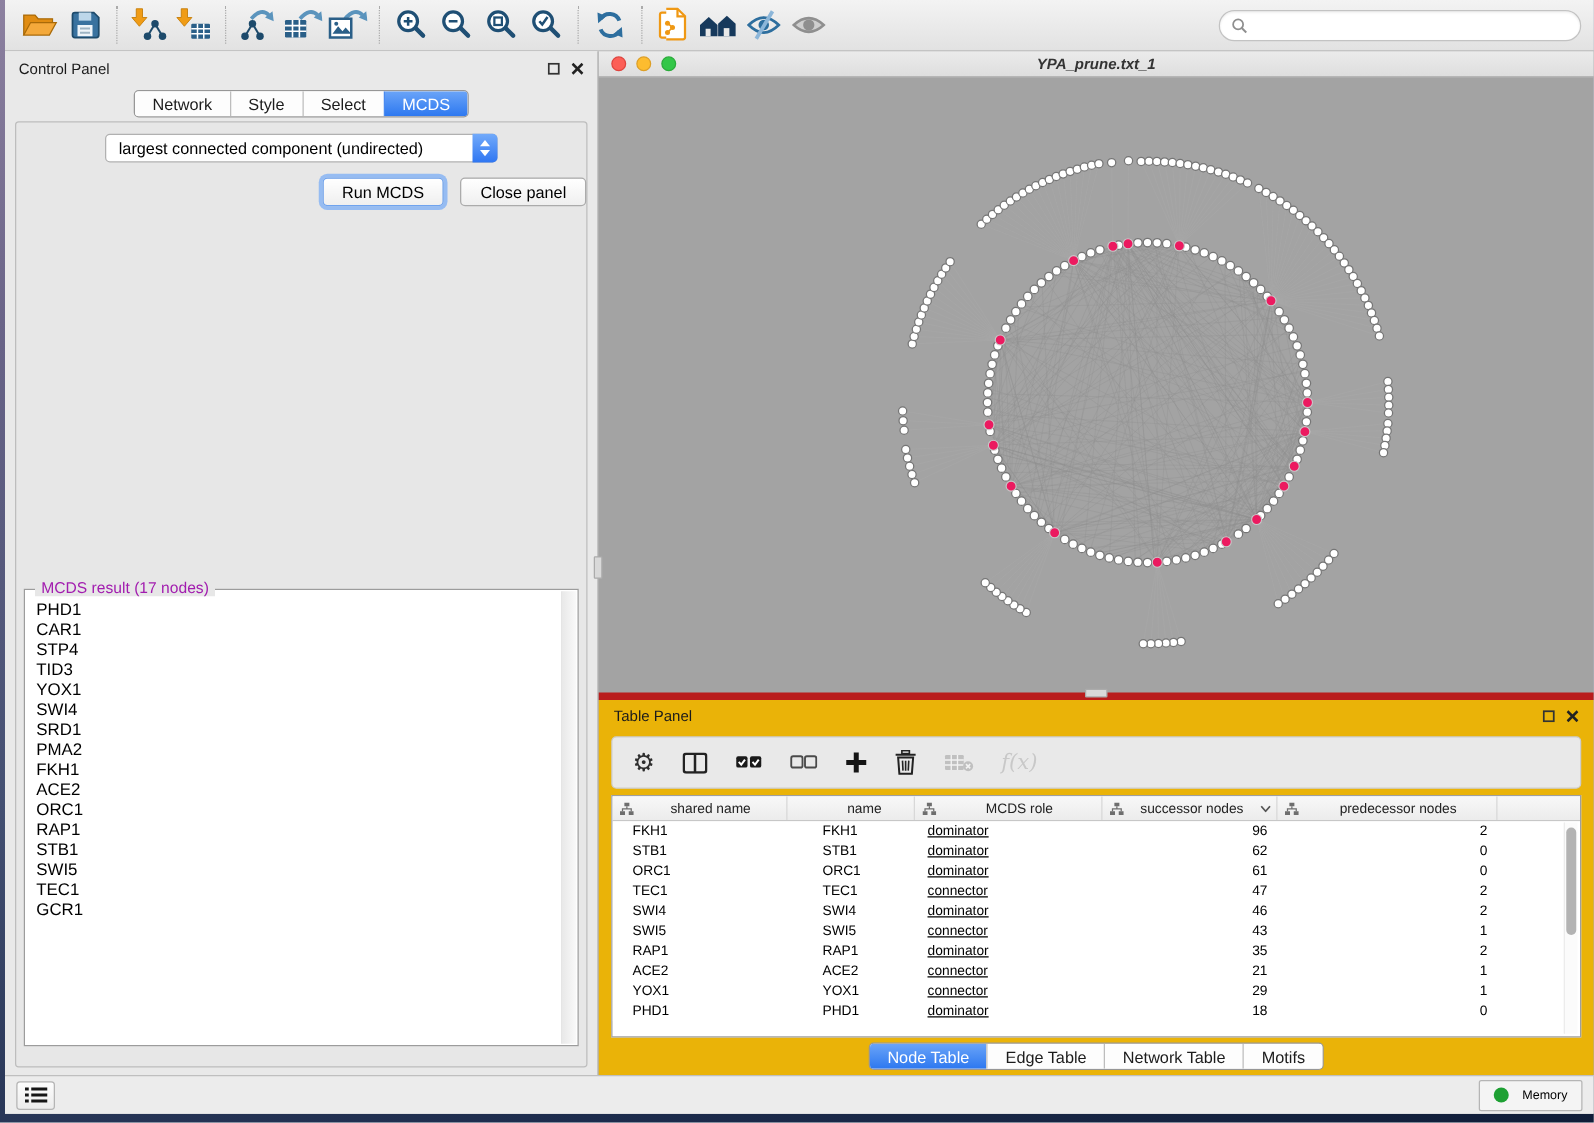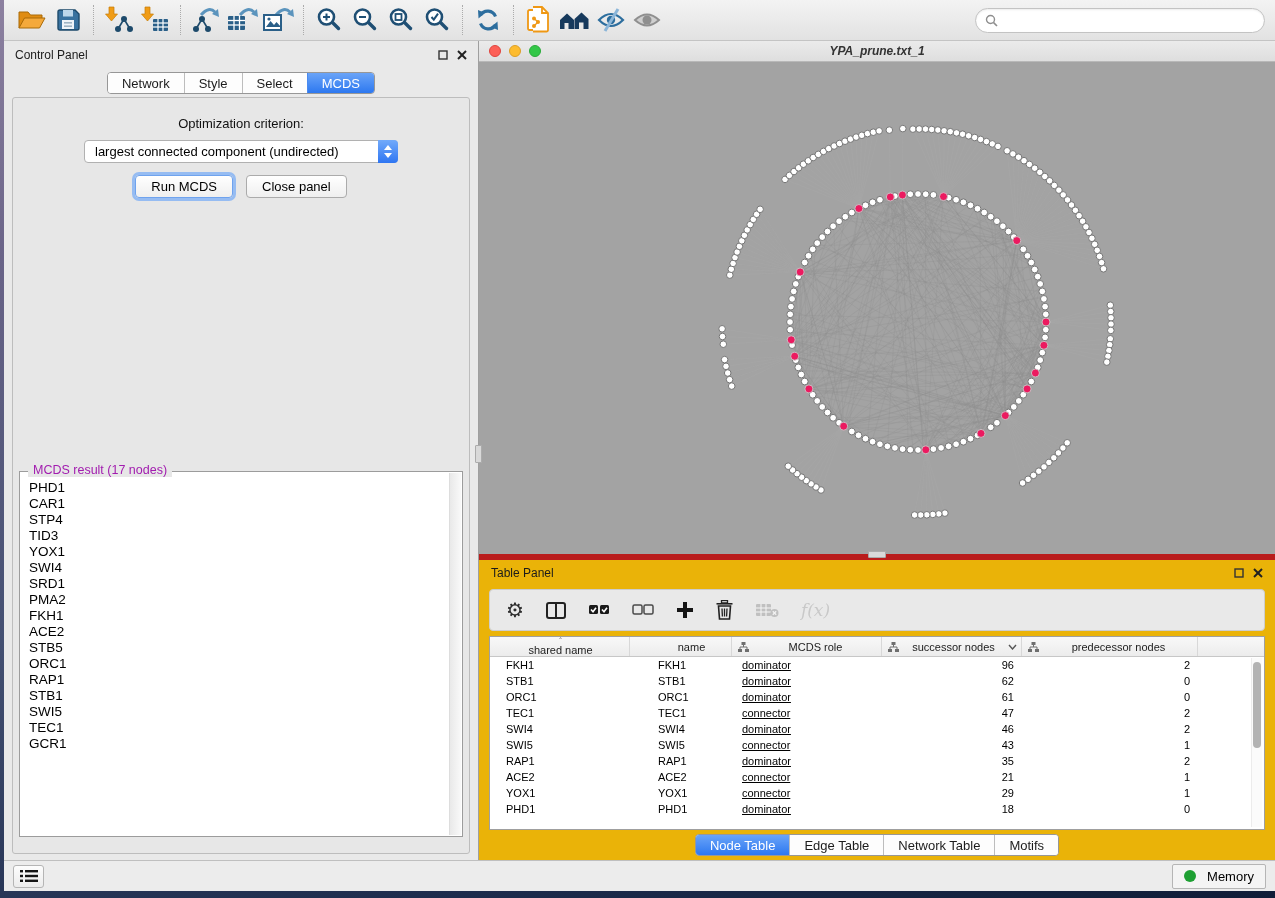--- a/index.html
+++ b/index.html
@@ -33,21 +33,21 @@
   .seg-item:first-child { border-left:none; }
   .seg-item.active { background:linear-gradient(#6aa4f8,#2d78f0); color:#fff; border-left-color:#4a8af0; }
   .cp-body { position:absolute; left:8px; right:8px; top:56px; bottom:6px; border:1px solid #bdbdbd; border-radius:3px; background:#e7e7e7; }
   .opt-label { text-align:center; margin-top:18px; font-size:13px; color:#111; }
   .dropdown { position:relative; width:314px; height:23px; margin:9px auto 0; background:#fff; border:1px solid #b1b1b1;
               border-radius:4px; display:flex; align-items:center; padding-left:10px; font-size:13px; color:#000; }
   .dd-stepper { position:absolute; right:-1px; top:-1px; bottom:-1px; width:20px; border-radius:0 4px 4px 0;
                 background:linear-gradient(#72aafa,#2f76f2); display:flex; flex-direction:column; align-items:center; justify-content:center; gap:3px; }
   .tri-up { width:0; height:0; border-left:4px solid transparent; border-right:4px solid transparent; border-bottom:5px solid #fff; }
   .tri-dn { width:0; height:0; border-left:4px solid transparent; border-right:4px solid transparent; border-top:5px solid #fff; }
-  .btn-row { display:flex; justify-content:center; gap:13px; margin-top:12px; }
+  .btn-row { display:flex; justify-content:flex-end; gap:13px; margin-top:12px; }
   .btn { height:23px; padding:0 15px; border:1px solid #ababab; border-radius:4px; background:linear-gradient(#ffffff,#efefef);
          font-size:13px; color:#000; display:flex; align-items:center; }
   .btn.focus { box-shadow:0 0 0 3px rgba(106,164,248,.65); border-color:#6fa3ee; }
   .groupbox { position:absolute; left:6px; right:6px; top:373px; bottom:16px; border:1px solid #9c9c9c; background:#fff; }
   .groupbox-label { position:absolute; top:-9px; left:8px; background:#e7e7e7; padding:0 5px; font-size:12.5px; color:#a21caf; }
   .mcds-list { position:absolute; top:2px; left:2px; right:14px; bottom:2px; padding:6px 0 0 7px; font-size:13.5px; line-height:16px; color:#000; overflow:hidden; }
   .scroll-track { position:absolute; top:1px; bottom:1px; right:1px; width:12px; background:linear-gradient(90deg,#e9e9e9,#f9f9f9); border-left:1px solid #ddd; }
   .v-handle { position:absolute; right:-4px; top:404px; width:7px; height:18px; background:#d9d9d9; border:1px solid #ababab; border-radius:1px; z-index:5; }
 
   
@@ -69,37 +69,37 @@
   .tp-toolbar { margin:4px 10px 0; height:42px; flex:0 0 auto; border:1px solid #cdcdcd; border-radius:4px; background:#e9e9e9;
                 display:flex; align-items:center; padding:0 16px; gap:22px; }
   .tp-icon { display:flex; align-items:center; justify-content:center; }
   .fx { font-family:"DejaVu Serif", serif; font-style:italic; font-size:17px; color:#a2a2a2; }
   .disabled { opacity:.45; }
   .tp-table { margin:5px 10px 0; flex:1 1 auto; border:1px solid #9f9f9f; background:#fff; position:relative; overflow:hidden;
               display:flex; flex-direction:column; min-height:0; }
   .thead { display:flex; height:20px; flex:0 0 auto; background:linear-gradient(#f8f8f8,#ececec); border-bottom:1px solid #c7c7c7; }
   .th { display:flex; align-items:center; gap:5px; padding:0 4px 0 6px; border-right:1px solid #d8d8d8; font-size:11px; color:#222; }
   .th .th-text { flex:1; text-align:center; }
-  .c1 { width:140px;flex-direction:column; } .c2 { width:82px;margin-left:20px; } .c3 { width:150px; } .c4 { width:140px; } .c5 { width:176px; }
+  .c1 { width:140px; } .c2 { width:82px;margin-left:20px; } .c3 { width:150px; } .c4 { width:140px; } .c5 { width:176px; }
   .fill { flex:1; border-right:none !important; }
   .tbody { flex:1; overflow:hidden; }
   .tr { display:flex; height:16px; align-items:center; background:#fff; }
   .td { font-size:11px; color:#000; overflow:hidden; white-space:nowrap; }
   .td.c1 { padding-left:16px; } .td.c2 { padding-left:8px; } .td.c3 { padding-left:10px;text-decoration:underline; }
   .td.c4 { text-align:right; padding-right:8px; } .td.c5 { text-align:right; padding-right:8px; }
   .t-scroll-lane { position:absolute; top:21px; bottom:2px; right:2px; width:11px; background:#fbfbfb; border-left:1px solid #ececec; }
   .t-scroll-thumb { position:absolute; top:4px; left:1px; width:8px; height:86px; border-radius:4px; background:#b3b3b3; }
   .tp-tabs { height:30px; flex:0 0 auto; display:flex; justify-content:center; align-items:center; }
 
   
   .status-bar { height:31px; flex:0 0 auto; background:#ececec; border-top:1px solid #bfbfbf; display:flex; align-items:center; padding:0 9px; }
   .list-btn { width:31px; height:23px; border:1px solid #b5b5b5; border-radius:3px; background:linear-gradient(#fdfdfd,#ececec);
               display:flex; align-items:center; justify-content:center; }
   .memory-btn { margin-left:auto; height:25px; border:1px solid #b5b5b5; border-radius:2px; background:#f4f4f4;
-                display:flex; align-items:center; gap:11px; padding:0 11px; font-size:13px; color:#000; }
+                display:flex; align-items:center; gap:11px; padding:0 11px; font-size:10px; color:#000; }
   .memory-dot { width:12px; height:12px; border-radius:50%; background:#1ea033; }
 
   svg { display:block; }
 </style>
 </head>
 <body>
 
 <div class="app">
 
   <div class="toolbar">
@@ -320,21 +320,20 @@
       </div>
       <div class="cp-tabs">
         <div class="seg">
           <div class="seg-item">Network</div>
           <div class="seg-item">Style</div>
           <div class="seg-item">Select</div>
           <div class="seg-item active">MCDS</div>
         </div>
       </div>
       <div class="cp-body">
-        <div class="opt-label">Optimization criterion:</div>
         <div class="dropdown">
           <span>largest connected component (undirected)</span>
           <span class="dd-stepper">
               <span class="tri-up"></span>
               <span class="tri-dn"></span>
             </span>
         </div>
         <div class="btn-row">
           <div class="btn focus">Run MCDS</div>
           <div class="btn">Close panel</div>
@@ -345,21 +344,20 @@
               <div>PHD1</div>
               <div>CAR1</div>
               <div>STP4</div>
               <div>TID3</div>
               <div>YOX1</div>
               <div>SWI4</div>
               <div>SRD1</div>
               <div>PMA2</div>
               <div>FKH1</div>
               <div>ACE2</div>
-              <div>STB5</div>
               <div>ORC1</div>
               <div>RAP1</div>
               <div>STB1</div>
               <div>SWI5</div>
               <div>TEC1</div>
               <div>GCR1</div>
             </div>
           <div class="scroll-track"></div>
         </div>
       </div>

